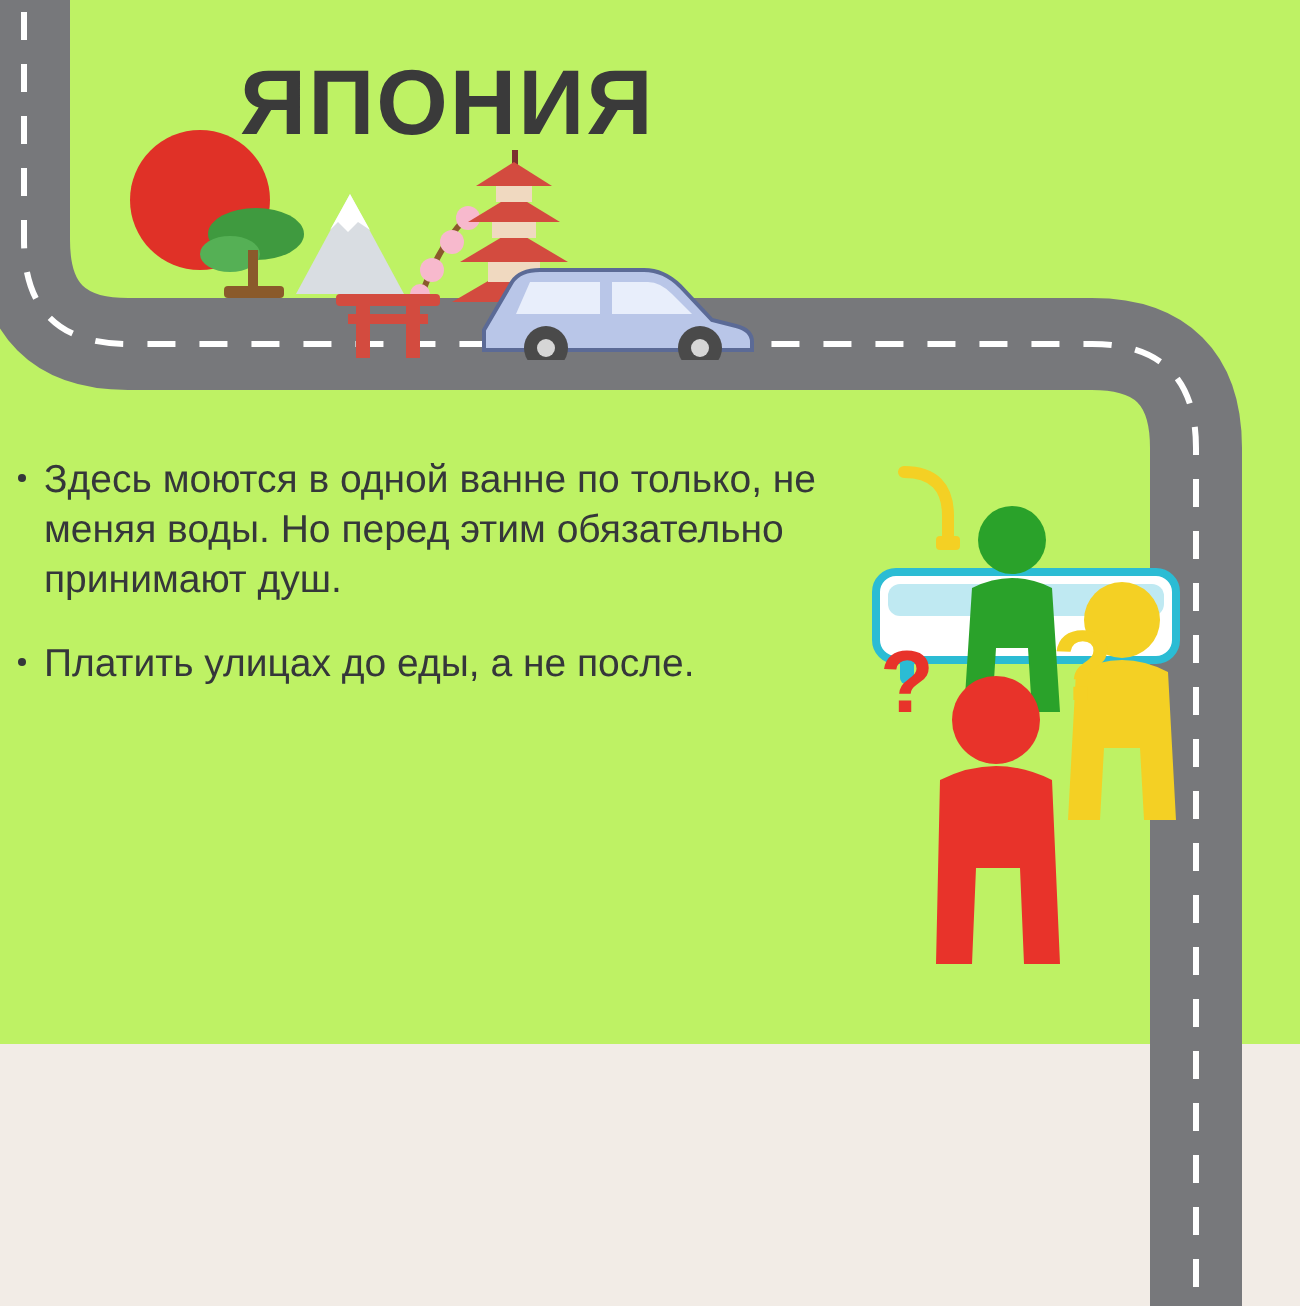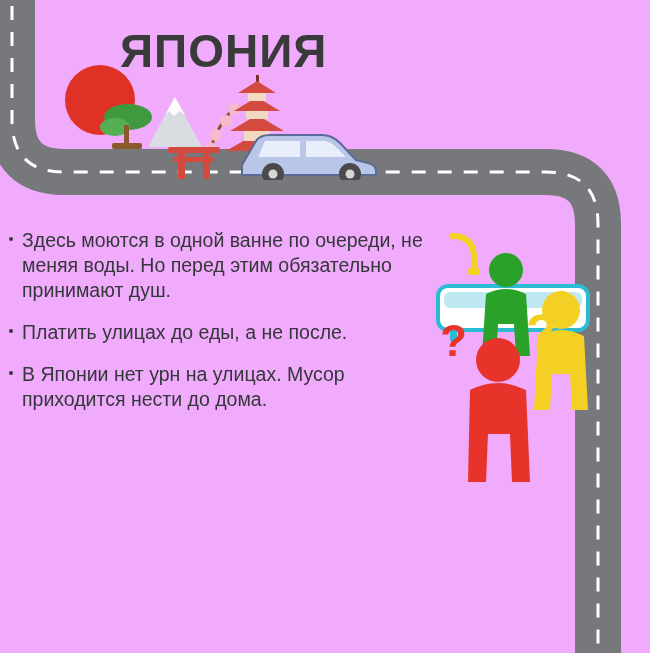--- a/index.html
+++ b/index.html
@@ -9,22 +9,22 @@
   body {
     width: 650px;
     height: 653px;
     background: #f2ece6;
     font-family: "Liberation Sans", sans-serif;
     overflow: hidden;
   }
   .page {
     position: relative;
     width: 650px;
-    height: 653px;
-    background: #f0abfc;
+    height: 522px;
+    background: #bef264;
     box-sizing: border-box;
   }
 
   
   .road-svg {
     position: absolute;
     left: 0;
     top: 0;
     width: 650px;
     height: 653px;
@@ -148,30 +148,26 @@
       <circle cx="213" cy="119" r="11" fill="#4a4a4a"></circle>
       <circle cx="213" cy="119" r="4.5" fill="#d6d6d6"></circle>
       <circle cx="290" cy="119" r="11" fill="#4a4a4a"></circle>
       <circle cx="290" cy="119" r="4.5" fill="#d6d6d6"></circle>
     </g>
   </svg>
 
   <div class="bullets">
     <div class="bullet">
       <span class="dot"></span>
-      <span>Здесь моются в одной ванне по очереди, не меняя воды. Но перед этим обязательно принимают душ.</span>
+      <span>Здесь моются в одной ванне по только, не меняя воды. Но перед этим обязательно принимают душ.</span>
     </div>
     <div class="bullet">
       <span class="dot"></span>
       <span>Платить улицах до еды, а не после.</span>
     </div>
-    <div class="bullet">
-      <span class="dot"></span>
-      <span>В Японии нет урн на улицах. Мусор приходится нести до дома.</span>
-    </div>
   </div>
 
   <svg class="people-art" viewBox="0 0 205 330">
 
     <g>
       <path d="M 22 8 Q 44 8 44 30 L 44 42" stroke="#f4d024" stroke-width="6" fill="none" stroke-linecap="round"></path>
       <rect x="38" y="40" width="12" height="7" rx="2" fill="#f4d024"></rect>
     </g>
 
     <g>

